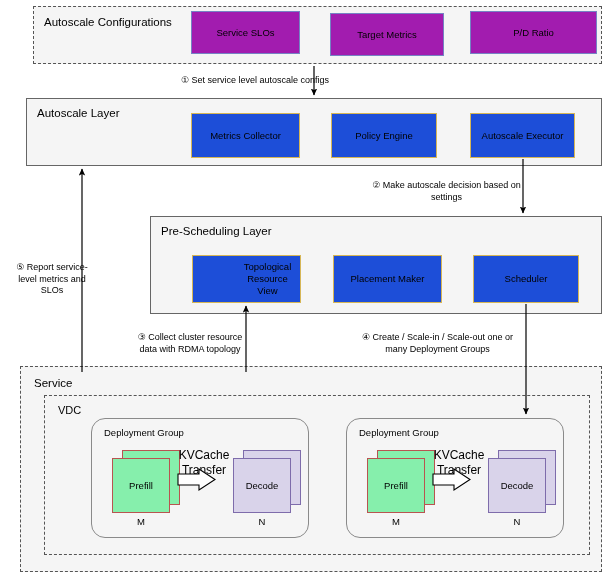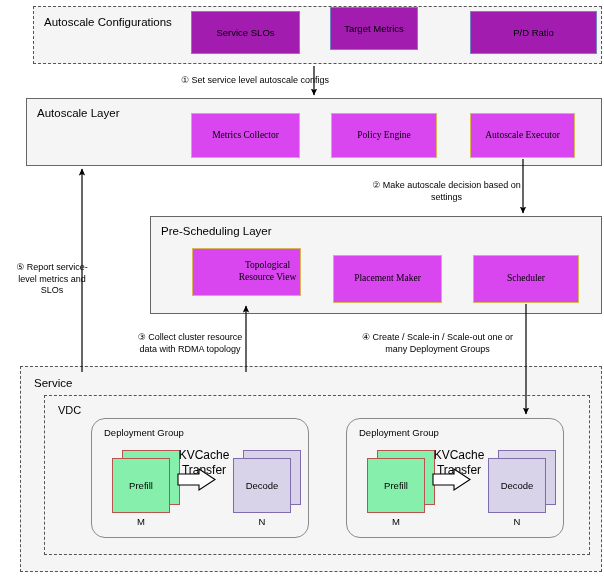--- a/index.html
+++ b/index.html
@@ -38,21 +38,21 @@
   .box {
     display: flex;
     align-items: center;
     justify-content: center;
     text-align: center;
     font-size: 9.5px;
     line-height: 1.25;
     padding: 2px;
   }
   .box-blue   { background: #a21caf; border: 1.4px solid #7583c4; }
-  .box-yellow { background: #d946ef; border: 1.4px solid #d6b656; font-family: Liberation Serif, serif; }
+  .box-yellow { background: #1d4ed8; border: 1.4px solid #d6b656; }
   .box-pink   { background: #86efac; border: 1.2px solid #b85450; }
   .box-purple { background: #d9d3ea; border: 1.2px solid #7e6cab; }
 
   
   .dgroup {
     border: 1.3px solid #8a8a8a;
     border-radius: 14px;
     background: #f5f5f5;
   }
   .dgroup-title {
@@ -92,39 +92,39 @@
 </head>
 <body>
 
 <div id="diagram">
 
   <div class="abs panel-dashed" style="left:33px; top:6px; width:569px; height:58px;">
   </div>
   <div class="panel-title" style="left:44px; top:16px;">Autoscale Configurations</div>
 
   <div class="abs box box-blue" style="left:191px; top:11px; width:109px; height:43px;">Service SLOs</div>
-  <div class="abs box box-blue" style="left:330px; top:7px; width:88px; height:43px;">Target Metrics</div>
+  <div class="abs box box-blue" style="left:330px; top:13px; width:114px; height:43px;">Target Metrics</div>
   <div class="abs box box-blue" style="left:470px; top:11px; width:127px; height:43px;">P/D Ratio</div>
 
   <div class="arrow-label" style="left:130px; top:75px; width:250px;">① Set service level autoscale configs</div>
 
   <div class="abs panel-solid" style="left:26px; top:98px; width:576px; height:68px;"></div>
   <div class="panel-title" style="left:37px; top:107px;">Autoscale Layer</div>
 
   <div class="abs box box-yellow" style="left:191px; top:113px; width:109px; height:45px;">Metrics Collector</div>
   <div class="abs box box-yellow" style="left:331px; top:113px; width:106px; height:45px;">Policy Engine</div>
   <div class="abs box box-yellow" style="left:470px; top:113px; width:105px; height:45px;">Autoscale Executor</div>
 
   <div class="arrow-label" style="left:339px; top:180px; width:215px;">② Make autoscale decision based on
 settings</div>
 
   <div class="abs panel-solid" style="left:150px; top:216px; width:452px; height:98px;"></div>
   <div class="panel-title" style="left:161px; top:225px;">Pre-Scheduling Layer</div>
 
-  <div class="abs box box-yellow" style="left:192px; top:248px; width:109px; height:48px; white-space:pre-line;padding-left:44px;">Topological
+  <div class="abs box box-yellow" style="left:192px; top:255px; width:109px; height:48px; white-space:pre-line;padding-left:44px;">Topological
 Resource View</div>
   <div class="abs box box-yellow" style="left:333px; top:255px; width:109px; height:48px;">Placement Maker</div>
   <div class="abs box box-yellow" style="left:473px; top:255px; width:106px; height:48px;">Scheduler</div>
 
   <div class="arrow-label" style="left:110px; top:332px; width:160px;">③ Collect cluster resource
 data with RDMA topology</div>
 
   <div class="arrow-label" style="left:330px; top:332px; width:215px;">④ Create / Scale-in / Scale-out one or
 many Deployment Groups</div>
 

